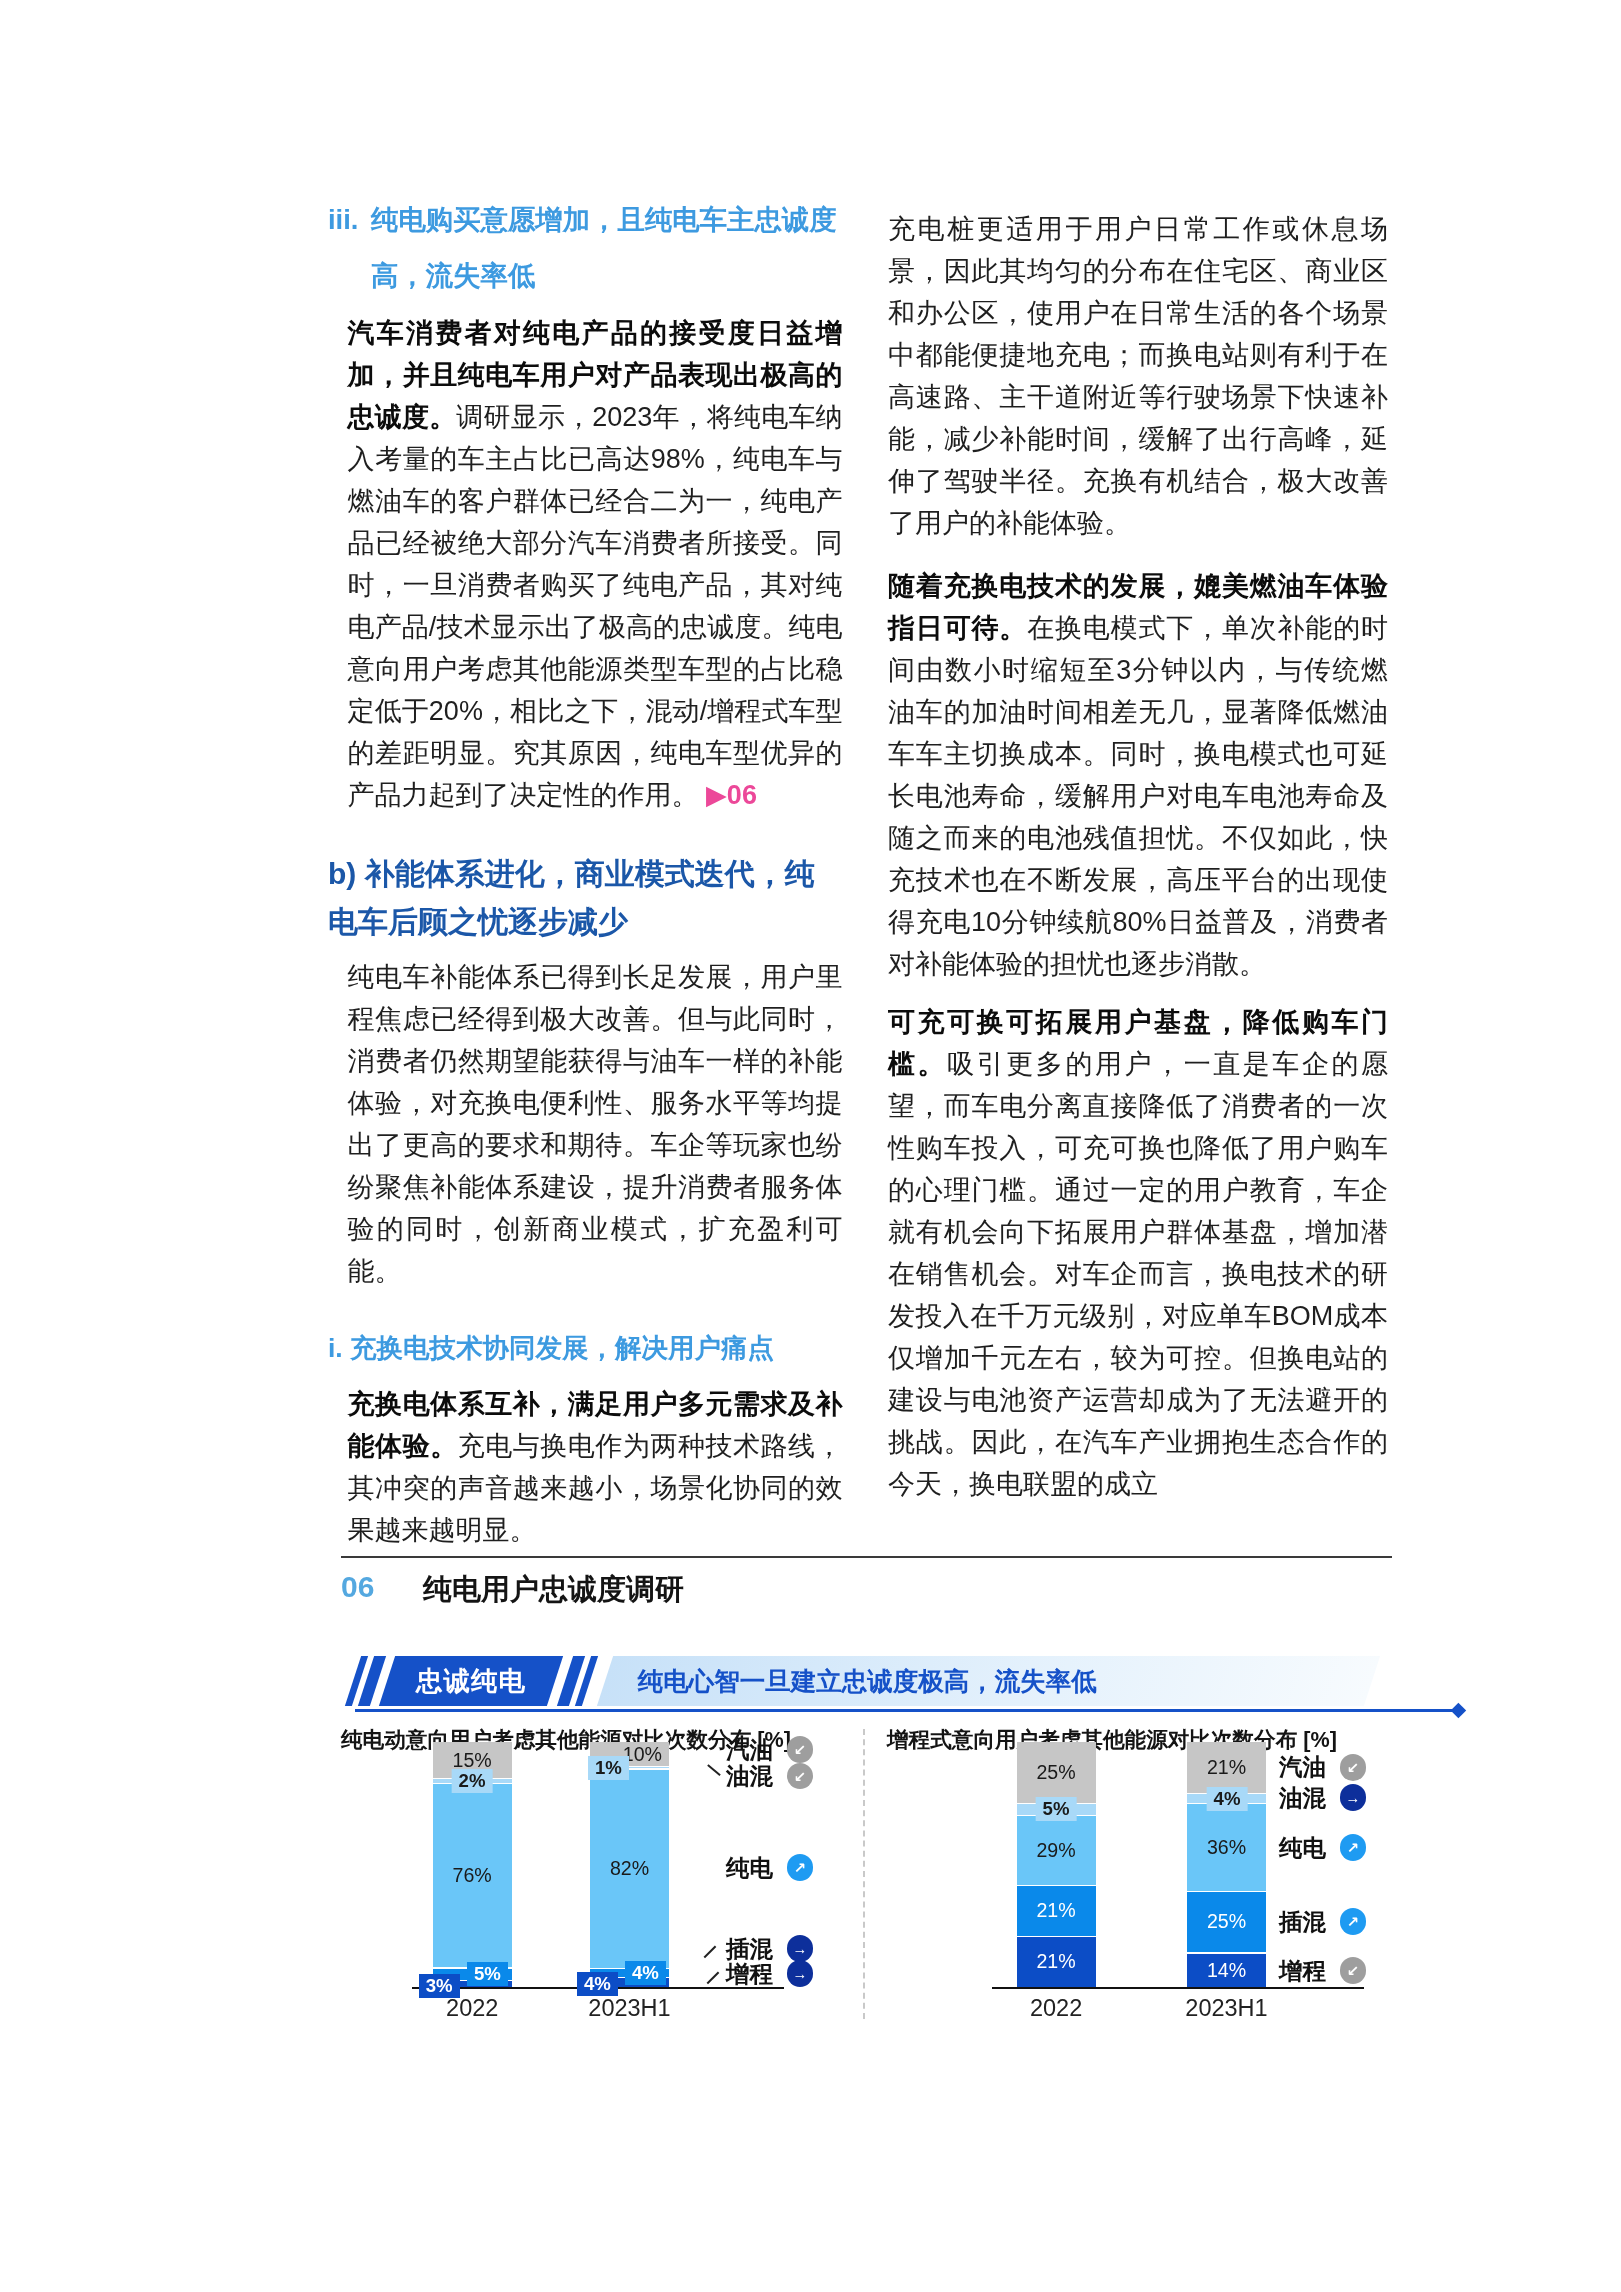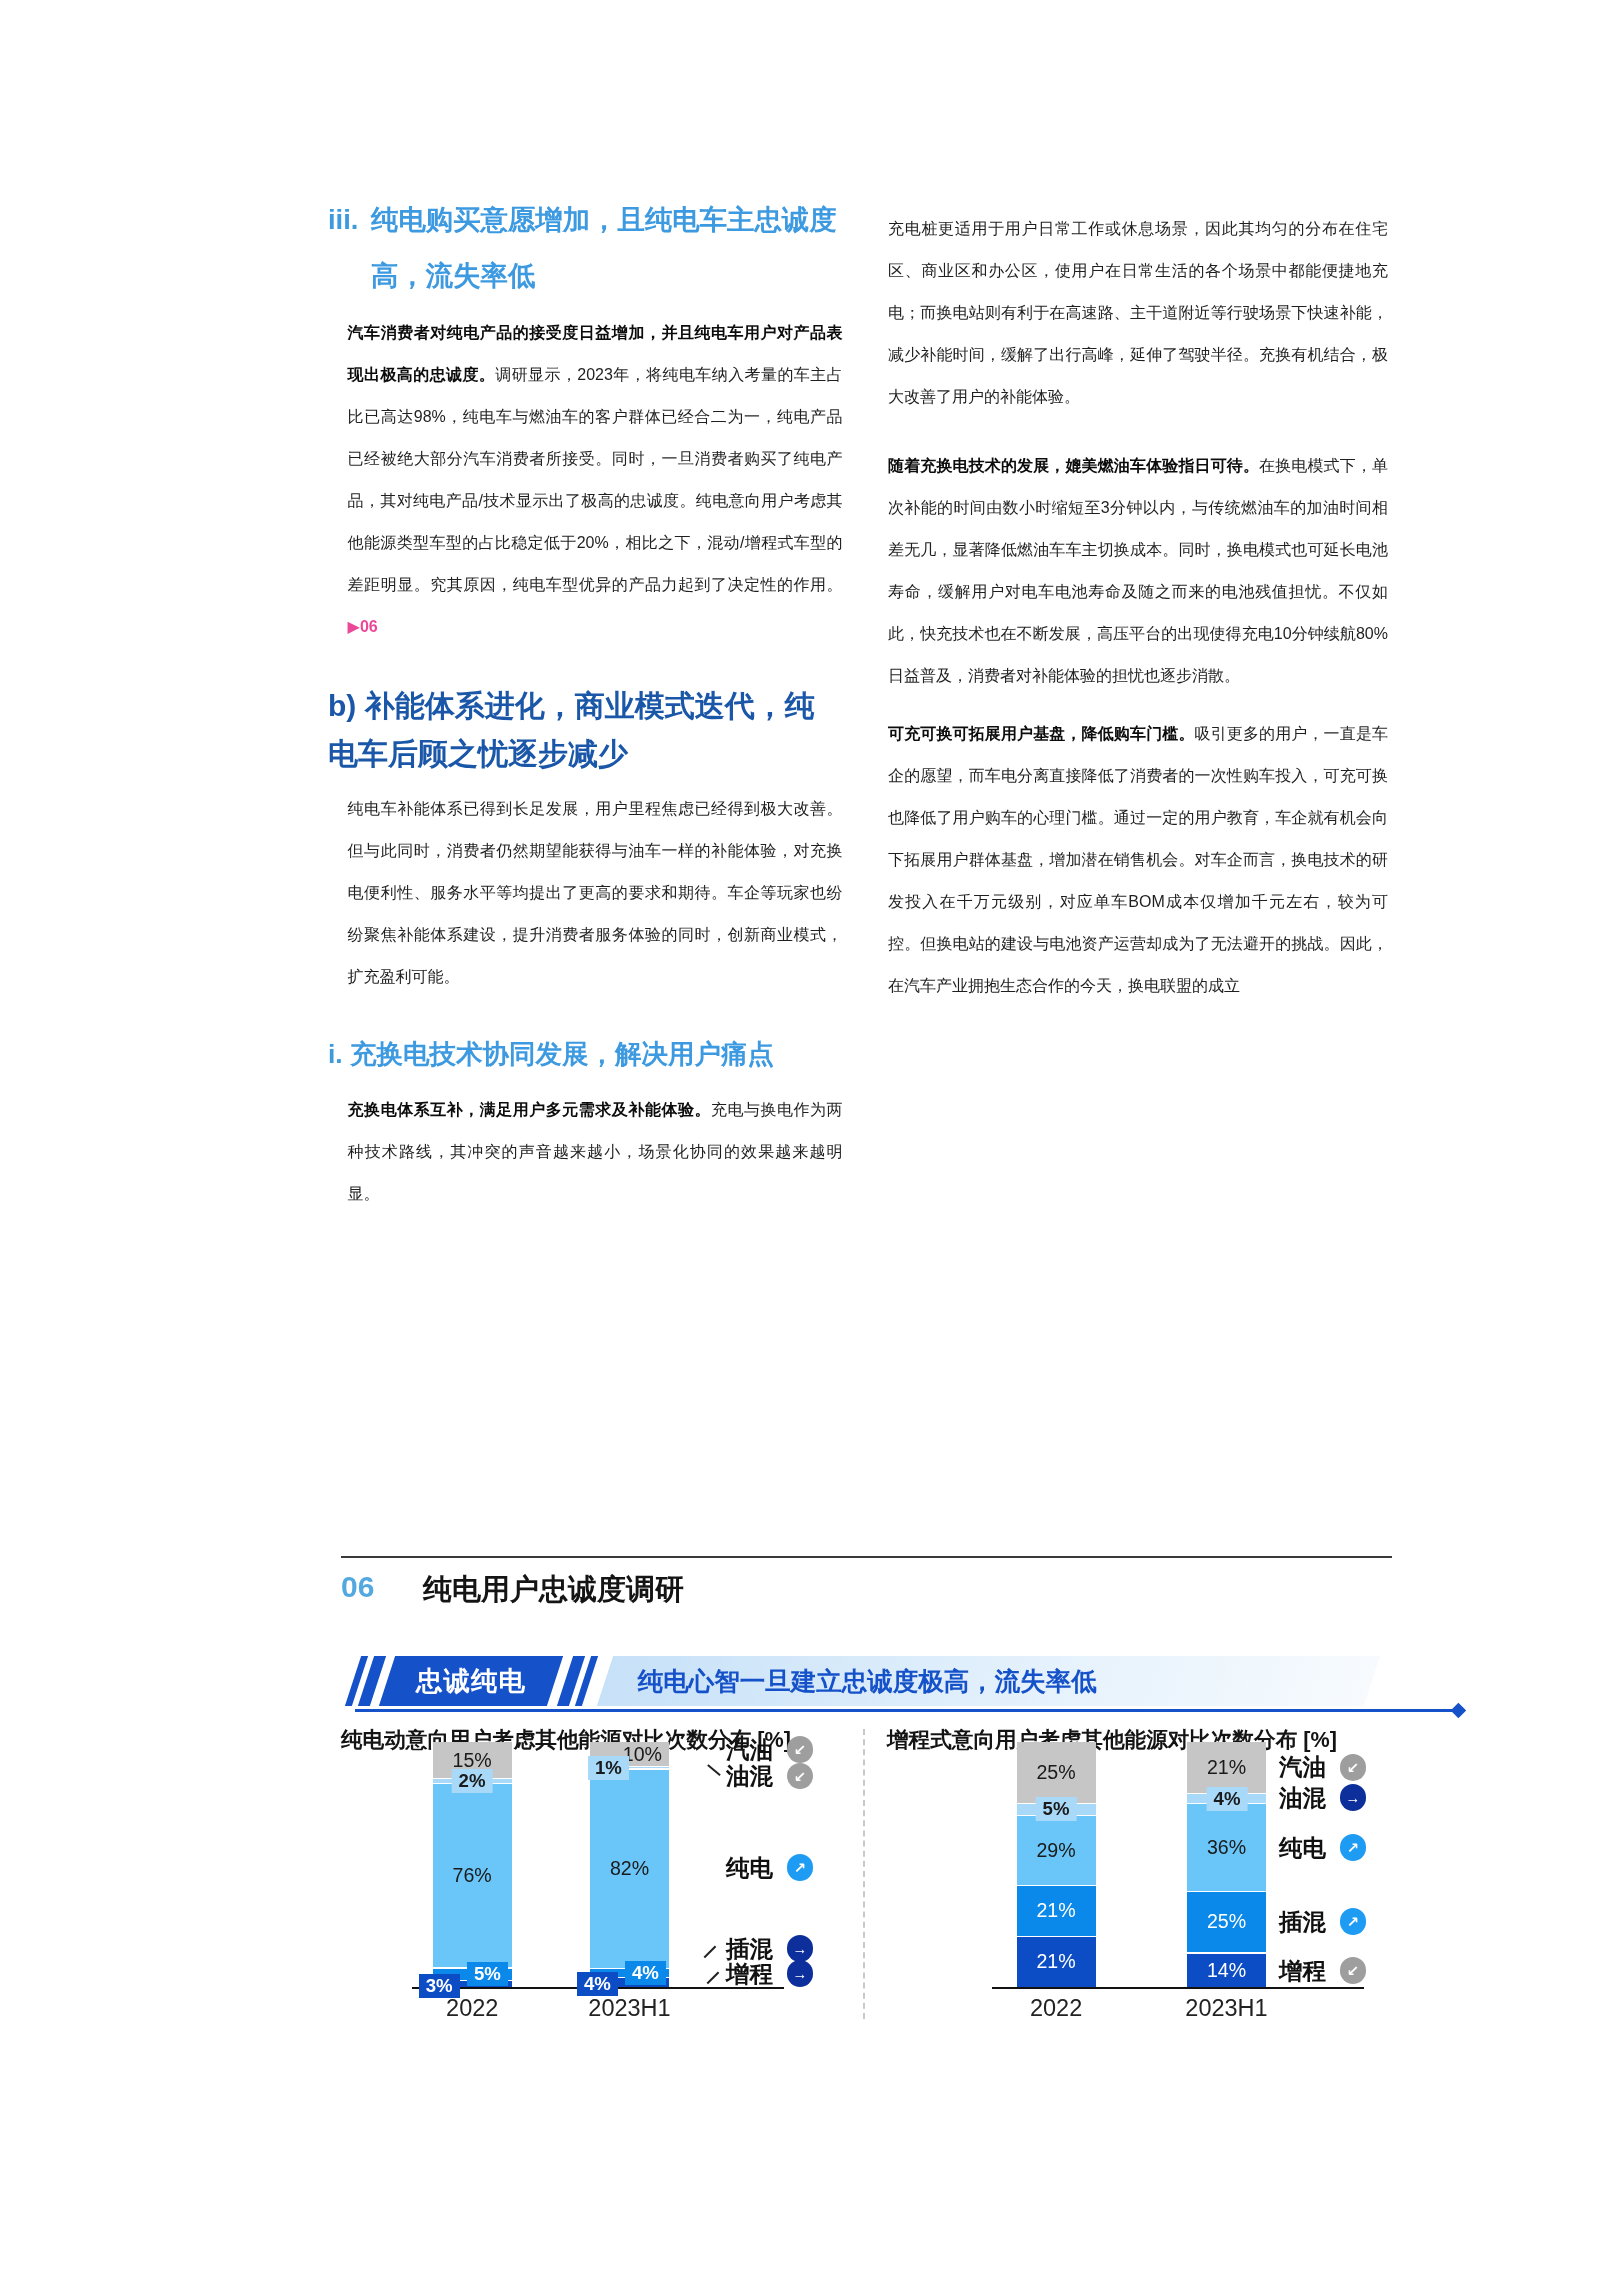--- a/index.html
+++ b/index.html
@@ -1,31 +1,31 @@
 <!DOCTYPE html>
 <html><head>
 <meta charset="utf-8">
 <style>
   html,body{margin:0;padding:0;background:#ffffff;}
   .page{position:relative;width:1621px;height:2053px;background:#fff;overflow:hidden;
         font-family:"Liberation Sans","DejaVu Sans",sans-serif;color:#1f1f1f;}
   .col{position:absolute;}
   .col-left{left:328px;top:192px;width:512px;}
   .col-right{left:888px;top:208px;width:506px;}
-  .para{width:495px;margin-left:19.6px;font-size:16px;line-height:42px;text-align:justify;color:#1f1f1f;}
+  .para{width:495px;margin-left:19.6px;font-size:27px;line-height:42px;text-align:justify;color:#1f1f1f;}
   .col-right .para{margin-left:0;width:500px;}
   .para .lead{font-weight:bold;color:#0c0c0c;}
   .para .ref{font-weight:bold;color:#ec4899;}
   .h-light{display:flex;color:#3d9ae0;font-weight:bold;font-size:27.4px;line-height:56px;margin:0 0 7.8px 0;}
   .h-light .mk{width:43px;flex:0 0 43px;}
   .h-light .tx{width:469px;}
   .h-one{color:#3d9ae0;font-weight:bold;font-size:26.5px;line-height:43px;}
   .h-dark{color:#1b57a8;font-weight:bold;font-size:30px;line-height:48px;width:512px;margin-top:34px;}
   .m-t10{margin-top:9.8px;} .m-t36{margin-top:35px;} .m-t14{margin-top:13.7px;}
-  .m-t26{margin-top:27px;} .m-t52{margin-top:51px;} .m-t16{margin-top:15.7px;}
+  .m-t26{margin-top:21px;} .m-t52{margin-top:51px;} .m-t16{margin-top:15.7px;}
 
   .fig-rule{position:absolute;left:341px;top:1556px;width:1051px;height:2px;background:#3a3a3a;}
   .fig-num{position:absolute;left:341px;top:1570px;font-size:30px;font-weight:bold;color:#54a8e0;}
   .fig-title{position:absolute;left:423px;top:1570px;font-size:29px;font-weight:bold;color:#141414;}
 
   .banner{position:absolute;left:353px;top:1656px;width:1019px;height:50px;display:flex;align-items:stretch;}
   .bn-stripe{transform:skewX(-18deg);background:#1551c8;}
   .bn-s1{width:6.9px;margin-right:5.9px;} .bn-s2{width:11.8px;margin-right:9.8px;}
   .bn-s3{width:11.8px;margin-left:9.8px;} .bn-s4{width:6.9px;margin-left:5.9px;margin-right:15.7px;}
   .bn-box{transform:skewX(-18deg);background:#1551c8;padding:0 29px;display:flex;align-items:center;}

